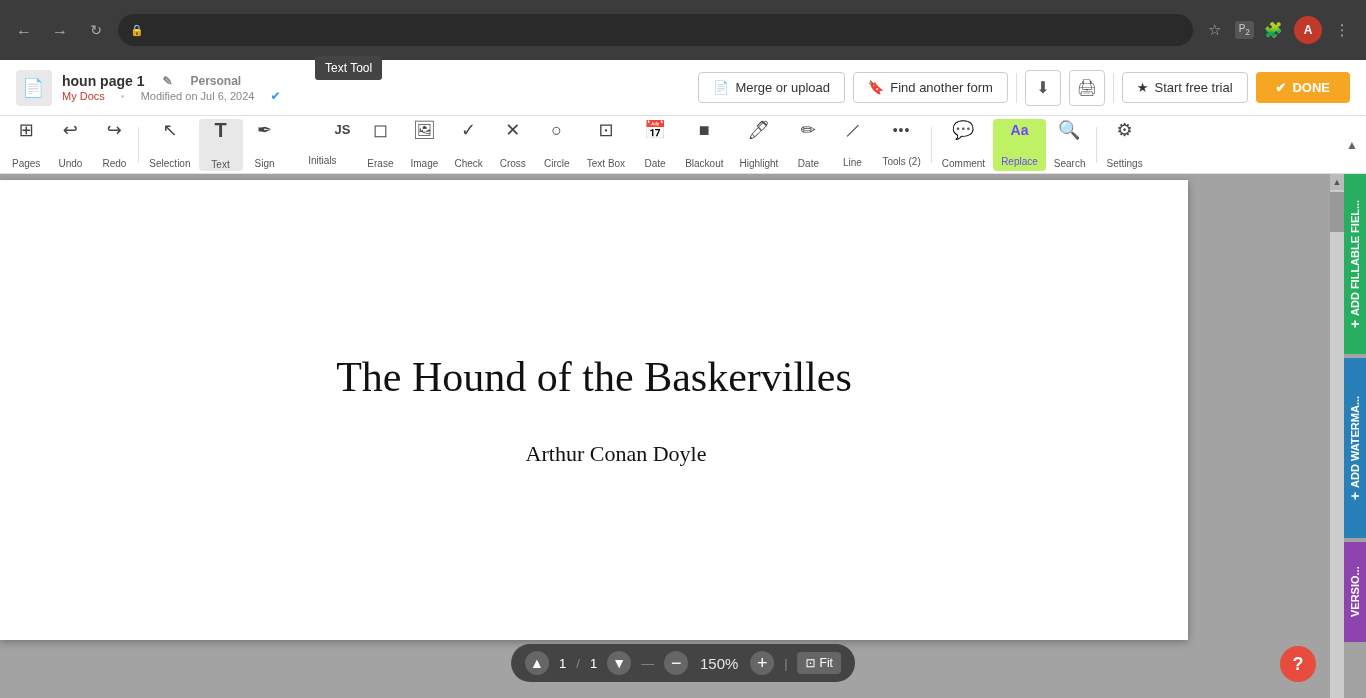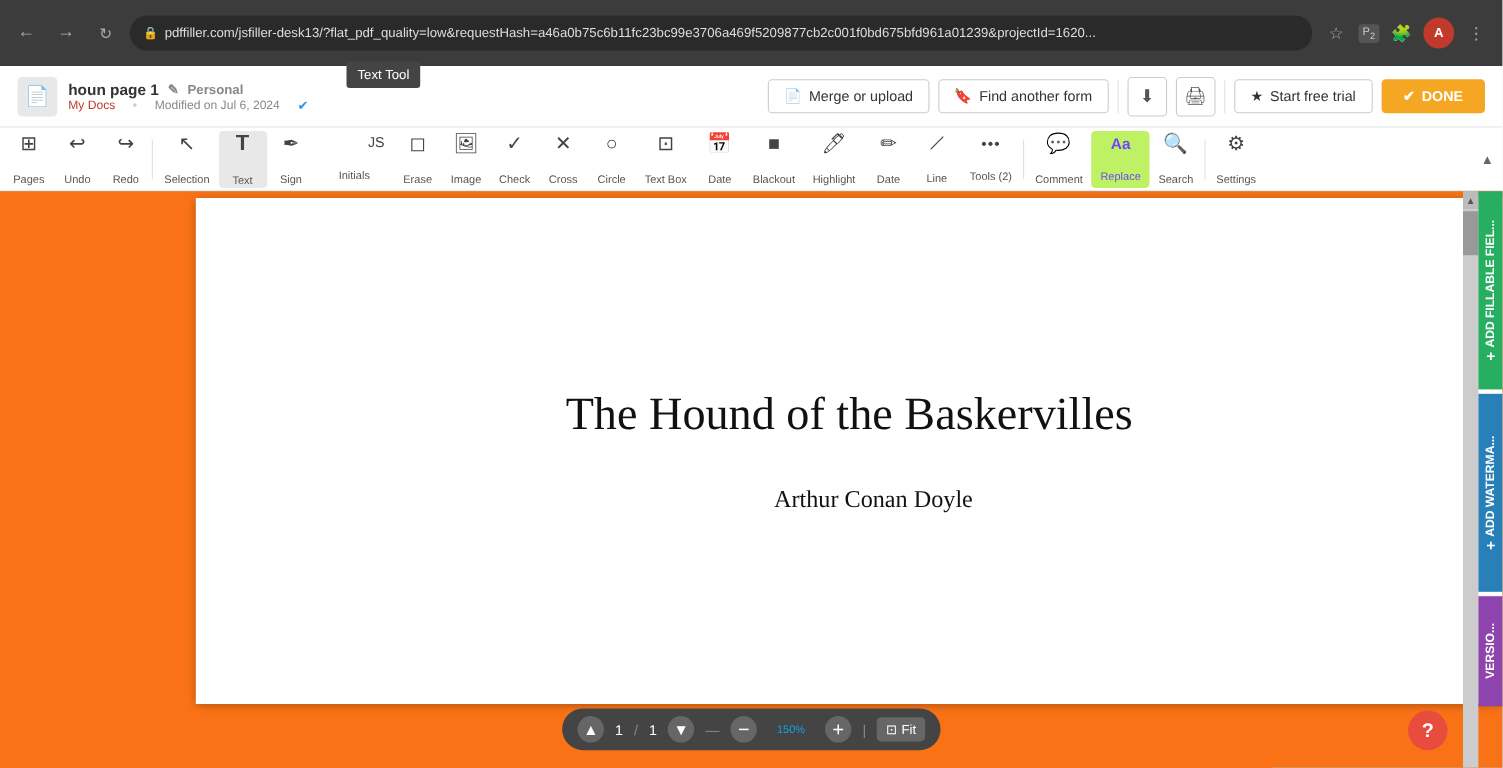--- a/index.html
+++ b/index.html
@@ -86,21 +86,21 @@
       font-size: 18px;
       color: #666;
     }
     .doc-info { flex: 1; }
     .doc-title {
       font-size: 14px;
       font-weight: 600;
       color: #333;
       display: flex;
       align-items: center;
-      gap: 8px;
+      gap: 18px;
     }
     .doc-edit-icon { color: #888; font-size: 12px; cursor: pointer; }
     .doc-badge {
       color: #888;
       font-size: 12px;
     }
     .doc-meta {
       font-size: 11px;
       color: #888;
       display: flex;
@@ -244,24 +244,24 @@
     .main-area {
       display: flex;
       height: calc(698px - 60px - 56px - 58px);
       background: #888;
       position: relative;
     }
 
     
     .pdf-area {
       flex: 1;
-      background: #f97316;
+      background: #a3a3a3;
       display: flex;
       align-items: flex-start;
-      justify-content: flex-end;
+      justify-content: flex-start;
       padding-top: 0;
       overflow: hidden;
       position: relative;
     }
     .pdf-page {
       background: #fff;
       width: 1188px;
       min-height: 460px;
       display: flex;
       flex-direction: column;
@@ -394,21 +394,21 @@
     }
     .zoom-btn {
       width: 24px; height: 24px;
       background: #666;
       border-radius: 50%;
       display: flex; align-items: center; justify-content: center;
       cursor: pointer;
       font-size: 14px;
       color: #fff;
     }
-    .zoom-level { font-size: 10px; color: #0ea5e9; min-width: 42px; text-align: center; }
+    .zoom-level { font-size: 15px; color: #e5e5e5; min-width: 42px; text-align: center; }
     .zoom-separator { color: #888; }
     .zoom-page { font-size: 13px; color: #fff; }
     .fit-btn {
       background: #666;
       border: none;
       color: #fff;
       font-size: 12px;
       padding: 4px 8px;
       border-radius: 4px;
       cursor: pointer;
@@ -435,21 +435,20 @@
   </style>
 </head>
 <body>
 
 <div class="browser-chrome">
   <div class="browser-nav-btn">←</div>
   <div class="browser-nav-btn">→</div>
   <div class="browser-nav-btn browser-refresh">↻</div>
   <div class="address-bar">
     <span class="lock-icon">🔒</span>
-    <span class="address-text">pdffiller.com/jsfiller-desk13/?flat_pdf_quality=low&amp;requestHash=a46a0b75c6b11fc23bc99e3706a469f5209877cb2c001f0bd675bfd961a01239&amp;projectId=1620...</span>
   </div>
   <div class="browser-actions">
     <div class="browser-action-btn">☆</div>
     <div class="ext-badge">
       P<sub>2</sub>
     </div>
     <div class="browser-action-btn">🧩</div>
     <div class="profile-badge">A</div>
     <div class="browser-action-btn">⋮</div>
   </div>
@@ -514,21 +513,21 @@
   </div>
   <div class="tool-item active">
     <span class="tool-icon" style="font-weight:bold; font-size:20px;">T</span>
     <span class="tool-label">Text</span>
   </div>
   <div class="tool-item" style="position:relative;">
     <span class="tool-icon">✒</span>
     <span class="tool-label">Sign</span>
   </div>
   <div class="tool-item">
-    <span class="tool-icon" style="font-size:13px;font-weight:normal;margin-left:40px;">JS</span>
+    <span class="tool-icon" style="font-size:13px;font-weight:bold;margin-left:40px;">JS</span>
     <span class="tool-label">Initials</span>
   </div>
   <div class="tool-item">
     <span class="tool-icon">◻</span>
     <span class="tool-label">Erase</span>
   </div>
   <div class="tool-item">
     <span class="tool-icon">🖼</span>
     <span class="tool-label">Image</span>
   </div>

